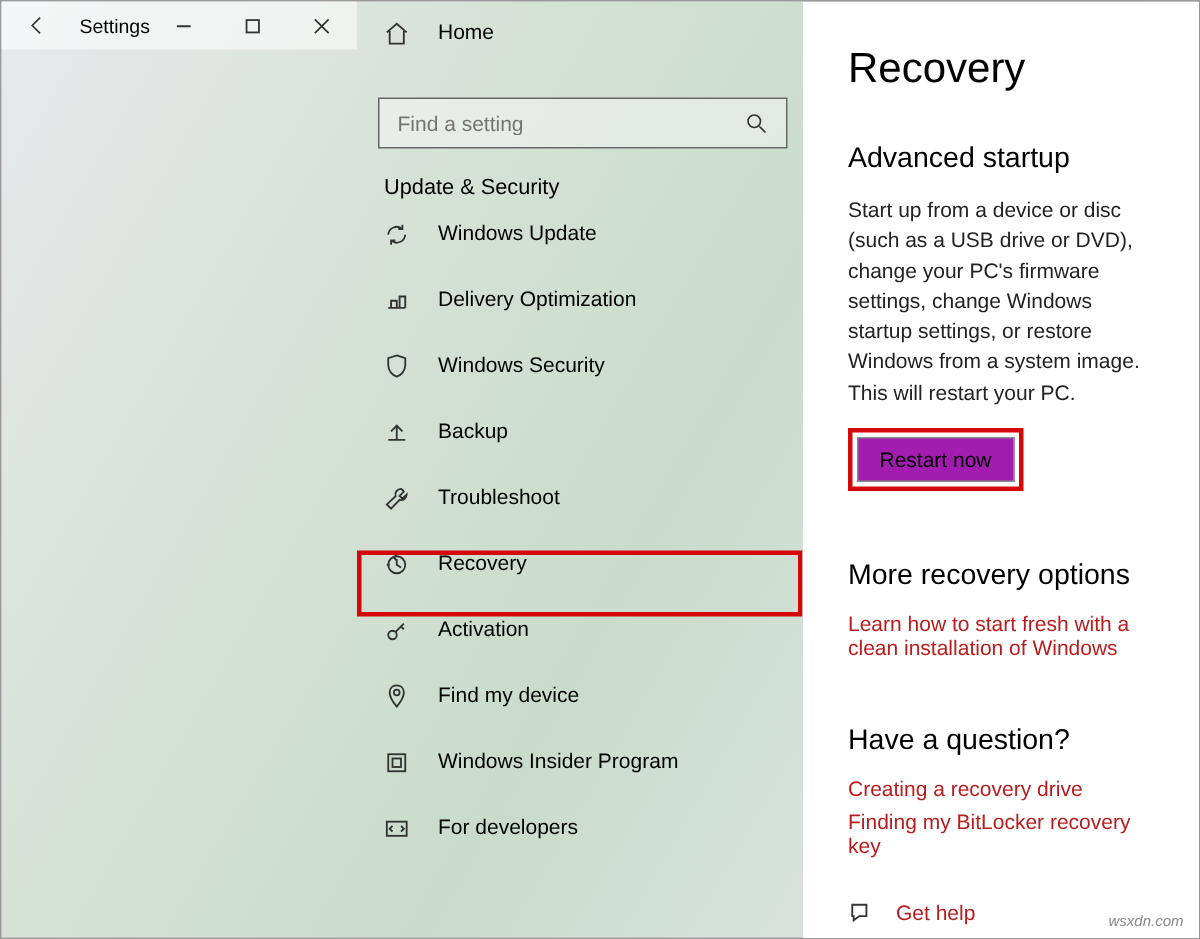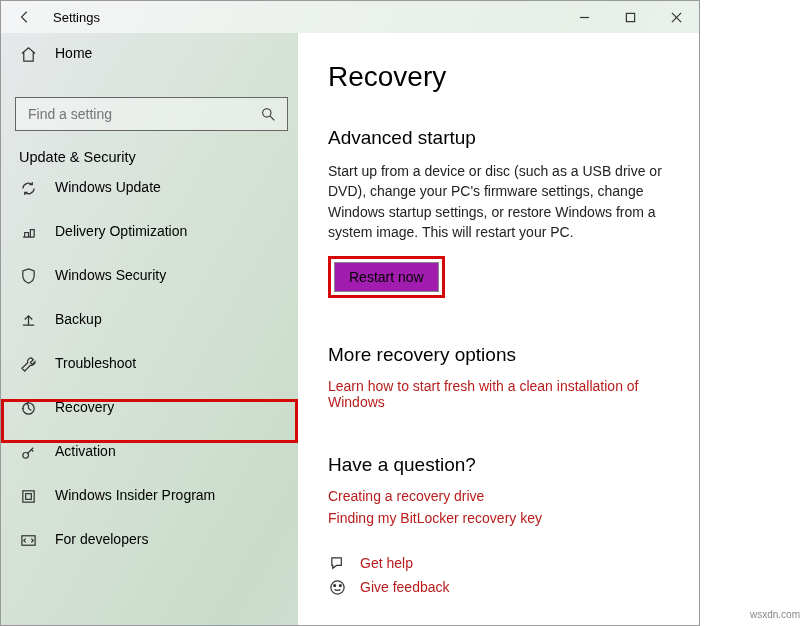--- a/index.html
+++ b/index.html
@@ -8,25 +8,25 @@
     font-family: "Segoe UI", -apple-system, sans-serif;
     font-size: 14px;
     color: #000;
     background: #fff;
     width: 800px;
     height: 626px;
     overflow: hidden;
     position: relative;
   }
   .window {
-    width: 700px;
+    width: 800px;
     height: 626px;
     border: 1px solid #999;
     display: flex;
-    flex-direction: column;
+    flex-direction: row;
     background: linear-gradient(120deg, #e6e9ec 0%, #d6e2d6 30%, #c9dccb 55%, #e6e9ec 100%);
   }
   .titlebar {
     height: 32px;
     display: flex;
     align-items: center;
     padding: 0 0 0 8px;
     background: rgba(255,255,255,0.55);
   }
   .titlebar .back {
@@ -118,22 +118,22 @@
     padding: 3px;
     margin-bottom: 46px;
   }
   .link { color: #b91c1c; cursor: default; }
   .section { margin-bottom: 44px; }
   .help-row {
     display:flex; align-items:center; gap: 14px;
     margin: 6px 0;
   }
   .watermark {
-    position:absolute; right:0; bottom:6px;
-    font-size:10px; color:#888;
+    position:absolute; right:11px; bottom:6px;
+    font-size:10px; color:#888;font-style:italic;
   }
   svg { stroke:#333; stroke-width:1.3; fill:none; }
 </style>
 </head>
 <body>
 
 <div class="window">
   <div class="titlebar">
     <div class="back">
       <svg viewBox="0 0 16 16" width="14" height="14">
@@ -240,20 +240,29 @@
             <svg viewBox="0 0 18 18" width="17" height="17">
               <circle cx="6" cy="12" r="3"></circle>
               <path d="M8 10l6-6 M12 6l2 2"></path>
             </svg>
           </span>
         <span>Activation</span>
       </div>
       <div class="nav-item">
         <span class="icon">
             <svg viewBox="0 0 18 18" width="17" height="17">
+              <path d="M9 1C6 1 4 3 4 6c0 4 5 10 5 10s5-6 5-10c0-3-2-5-5-5z"></path>
+              <circle cx="9" cy="6" r="2"></circle>
+            </svg>
+          </span>
+        <span>Find my device</span>
+      </div>
+      <div class="nav-item">
+        <span class="icon">
+            <svg viewBox="0 0 18 18" width="17" height="17">
               <rect x="3" y="3" width="12" height="12"></rect>
               <rect x="6" y="6" width="6" height="6"></rect>
             </svg>
           </span>
         <span>Windows Insider Program</span>
       </div>
       <div class="nav-item">
         <span class="icon">
             <svg viewBox="0 0 18 18" width="17" height="17">
               <rect x="2" y="4" width="14" height="10"></rect>

